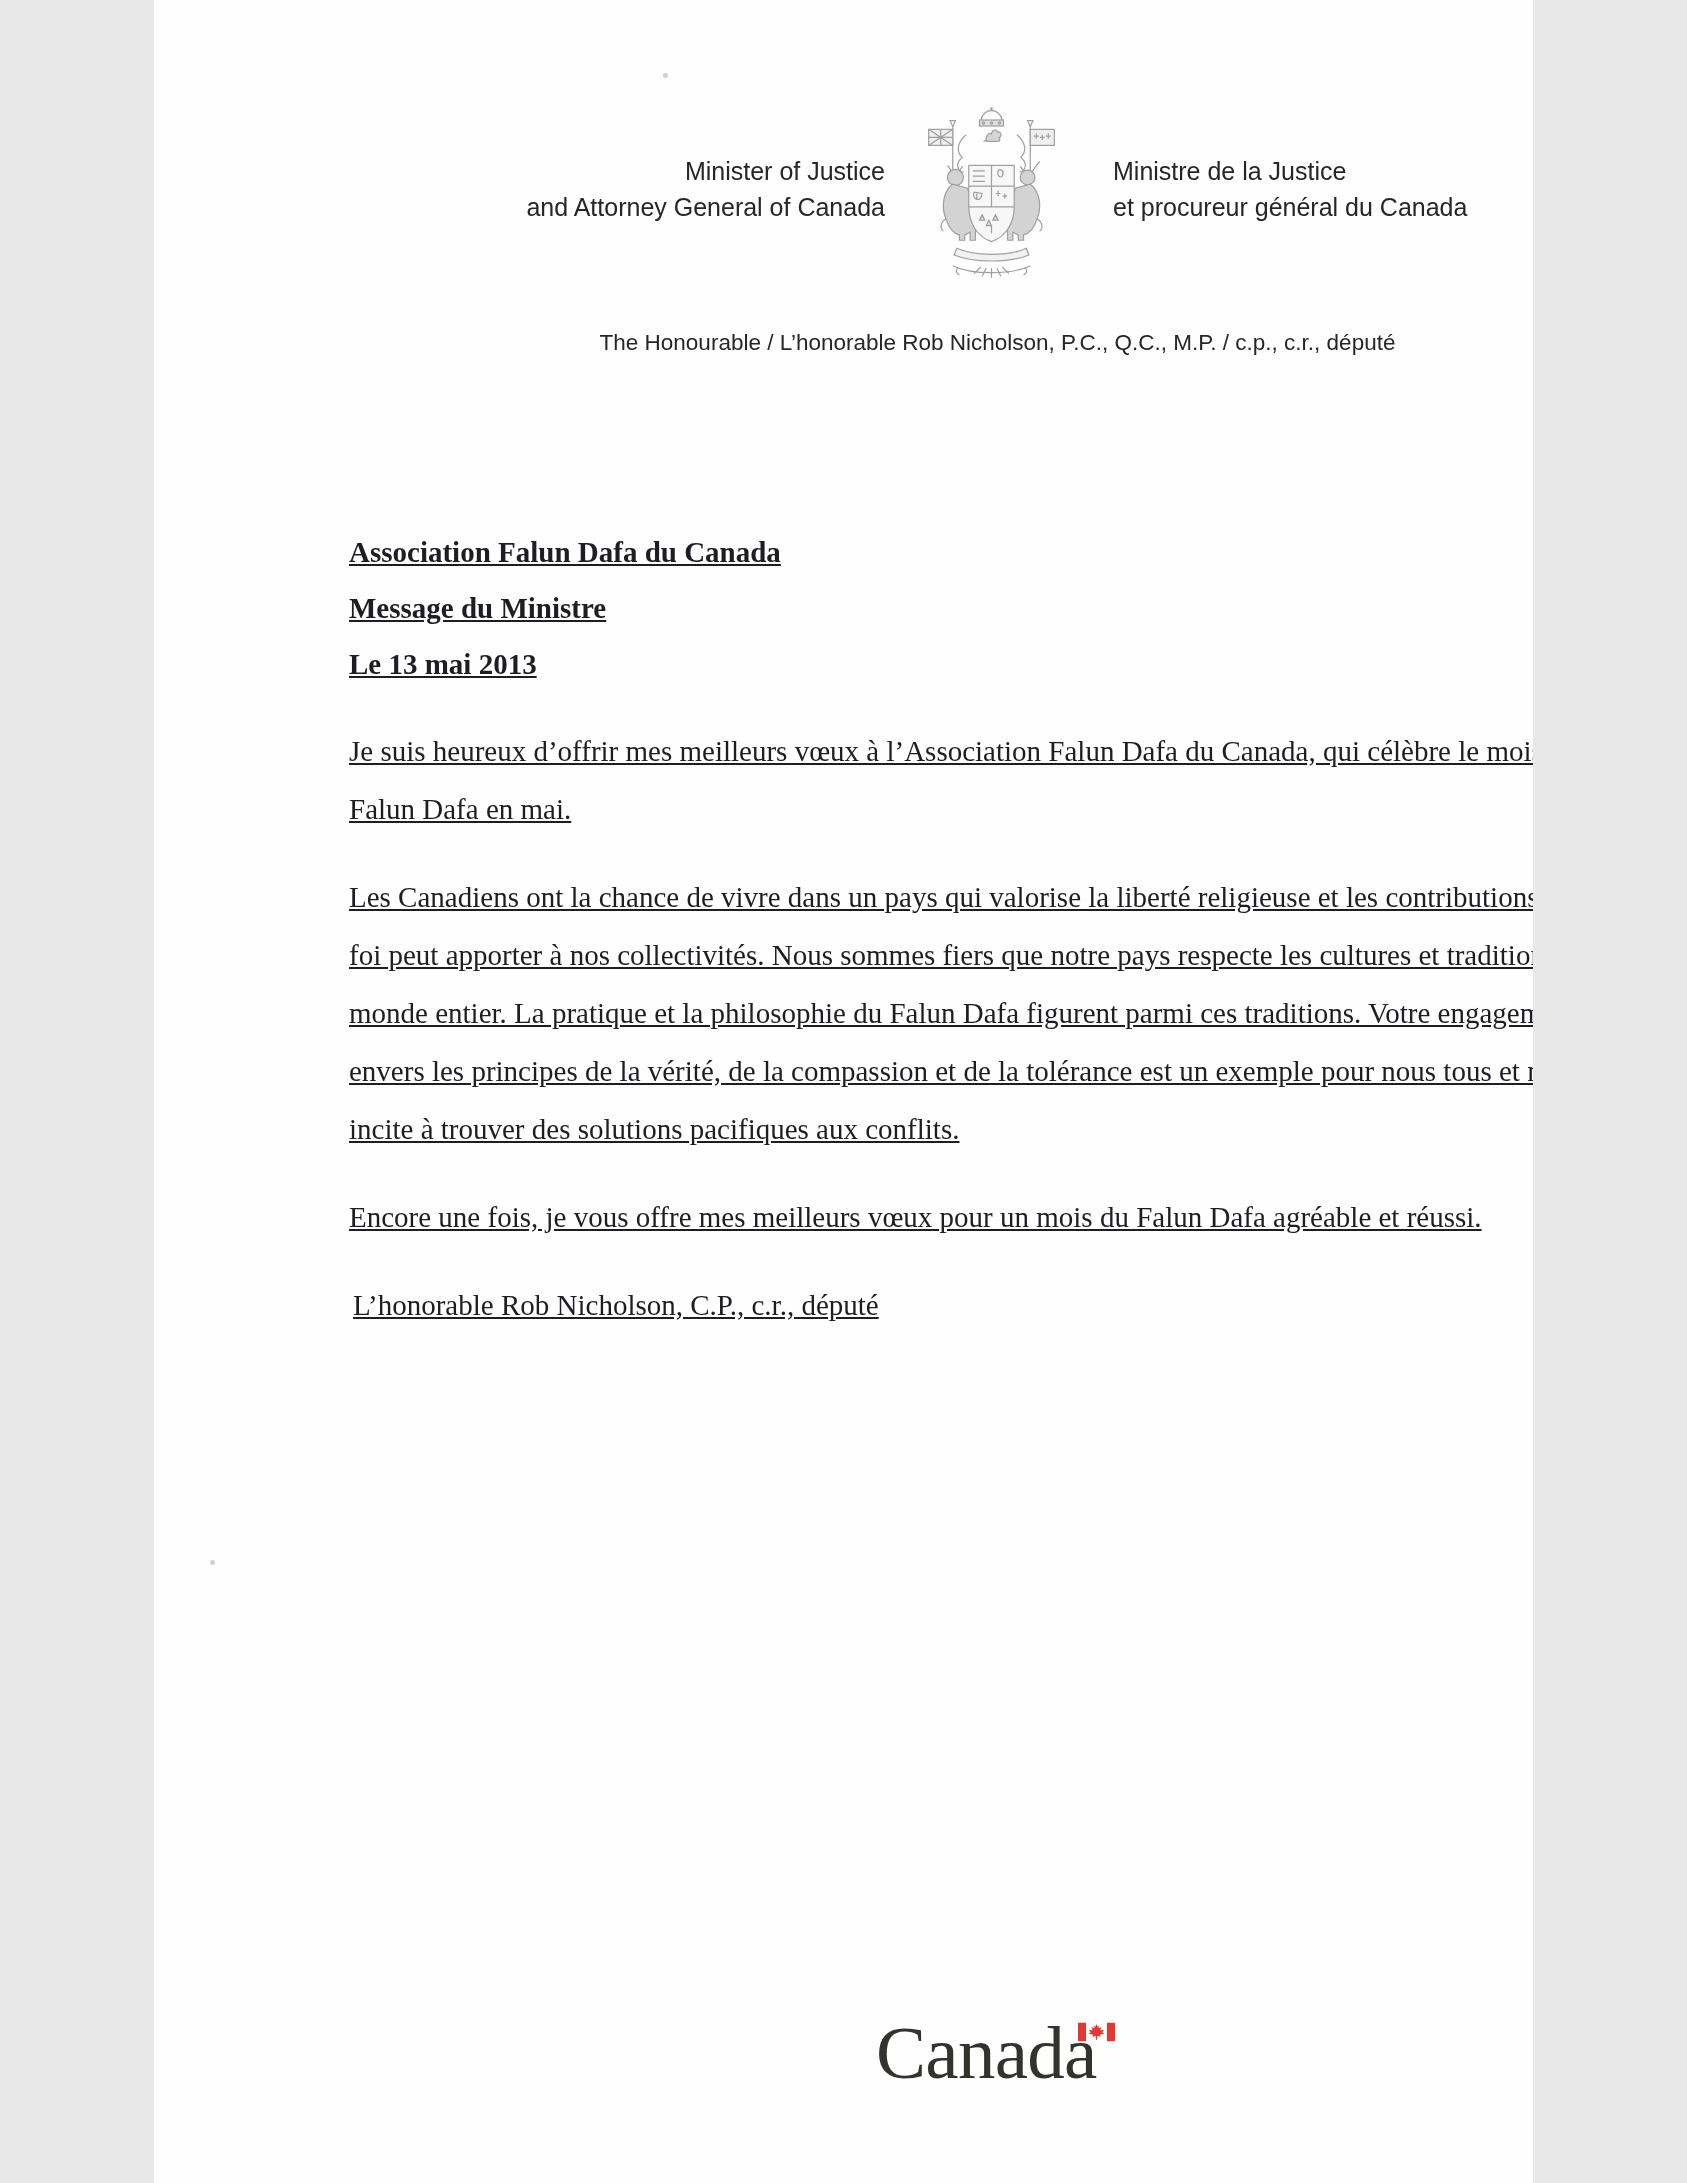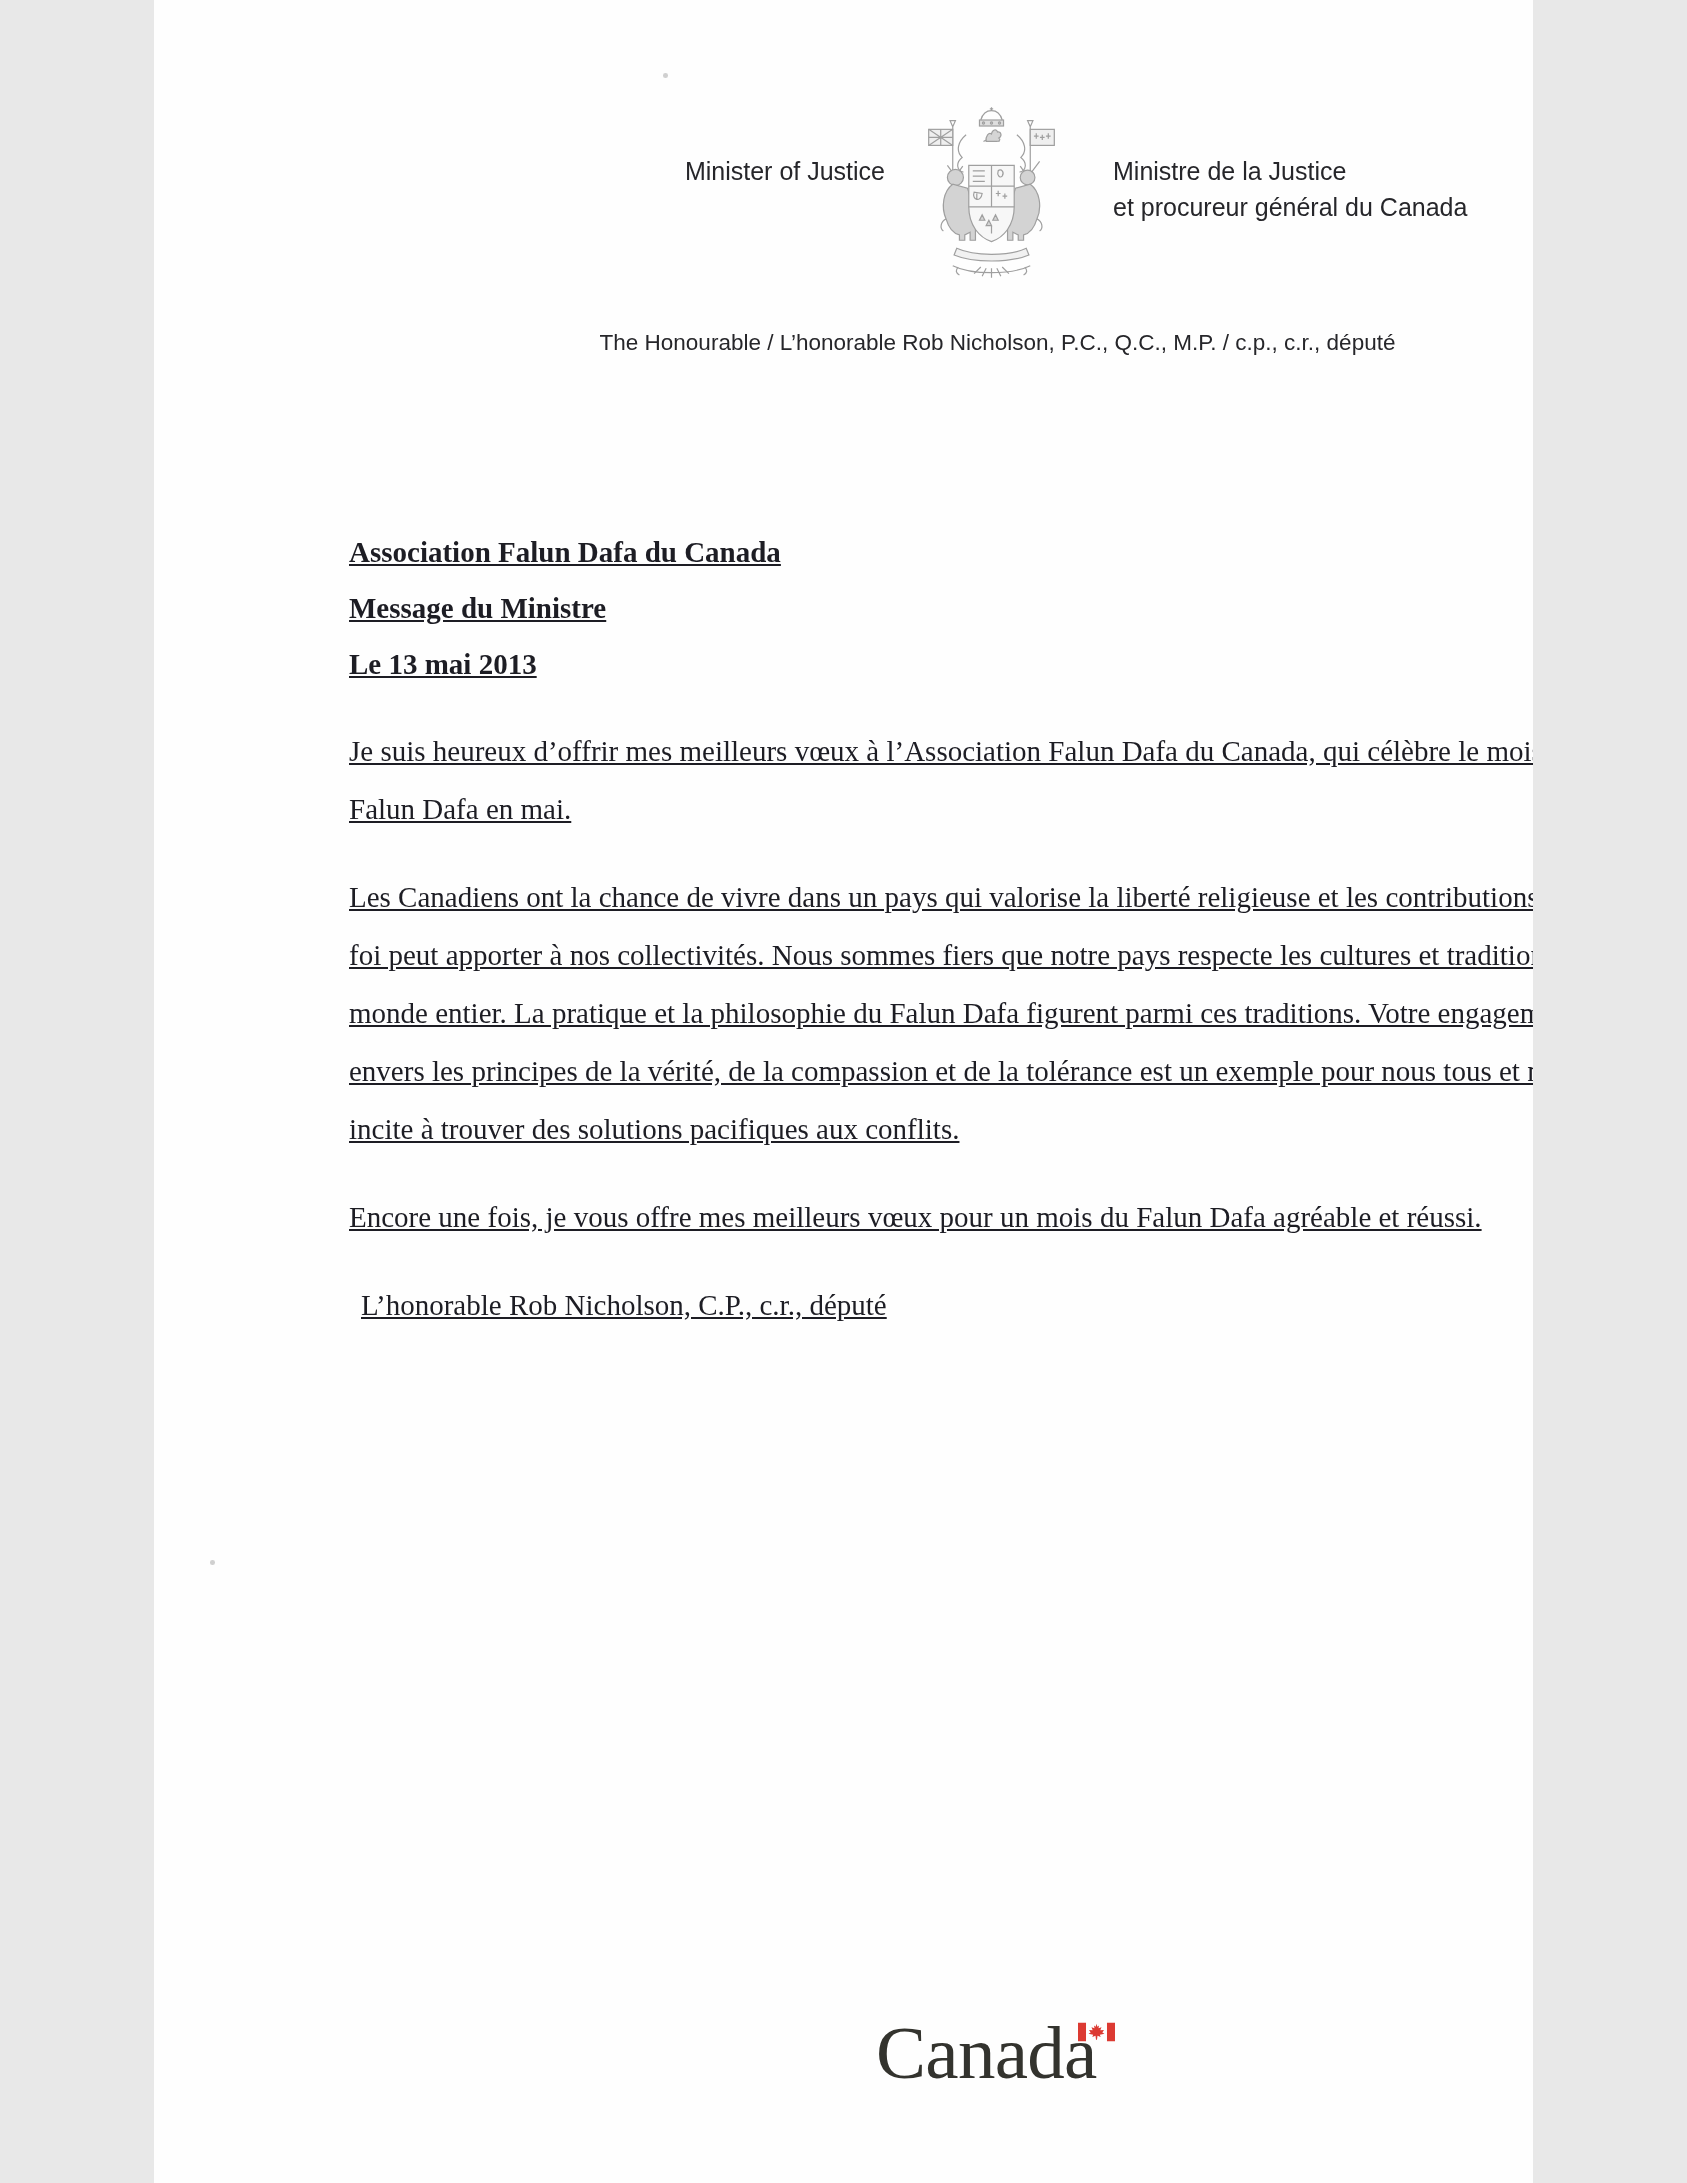--- a/index.html
+++ b/index.html
@@ -44,21 +44,21 @@
     white-space:pre-wrap;
   }
   
   .content{
     position:absolute; left:195px; top:524px; width:1297px;
     font-size:29px;
     text-decoration:underline;
   }
   .heading{ font-weight:bold; line-height:56px; }
   .para{ line-height:58px; margin:30px 0 0 0; }
-  .sig{ line-height:58px; margin:30px 0 0 12px; }
+  .sig{ line-height:58px; margin:30px 0 0 4px; }
   
   .wordmark{
     position:absolute; left:722px; top:2015px;
     font-family:"Liberation Serif", serif;
     font-size:75px; line-height:75px;
     letter-spacing:-0.7px;
     color:#33332e;
   }
   .wordmark .flag{
     position:absolute; left:202px; top:7.3px; width:37px; height:20px;
@@ -71,20 +71,21 @@
   .speck.s1{ left:509px; top:73px; }
   .speck.s2{ left:56px;  top:1560px; }
 </style>
 </head>
 <body>
 
 <div class="page">
 
   <div class="lh-en">
     <div>Minister of Justice</div>
+    <div>and Attorney General of Canada</div>
   </div>
 
   <svg class="arms" viewBox="0 0 220 260">
     <g stroke="#8f8f8f" stroke-width="1.8" fill="none" opacity="0.85">
 
       <rect x="92" y="20" width="36" height="9" fill="#d9d9d9"></rect>
       <path d="M94 20 Q98 6 110 6 Q122 6 126 20"></path>
       <path d="M110 6 V1 M107.5 3.5 h5"></path>
       <circle cx="98" cy="24.5" r="1.6"></circle>
         <circle cx="110" cy="24.5" r="1.6"></circle>

